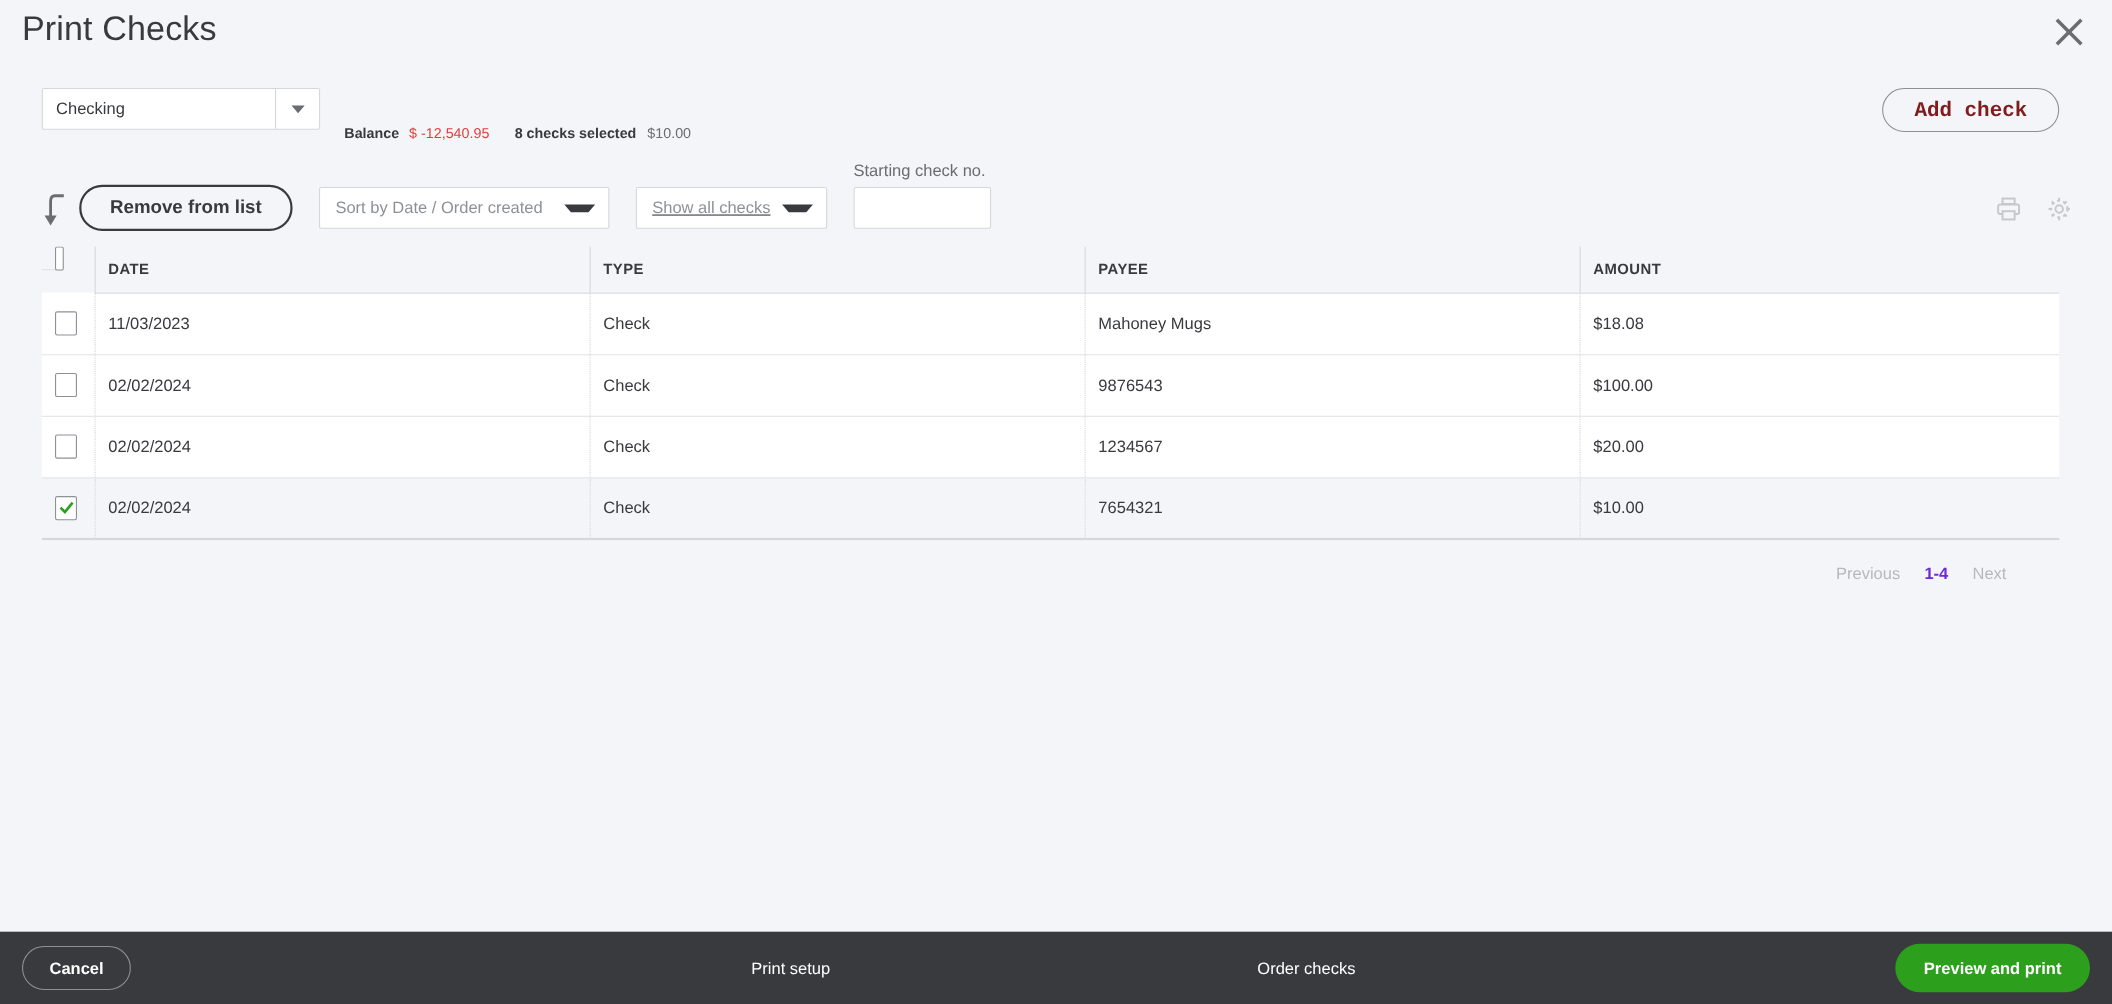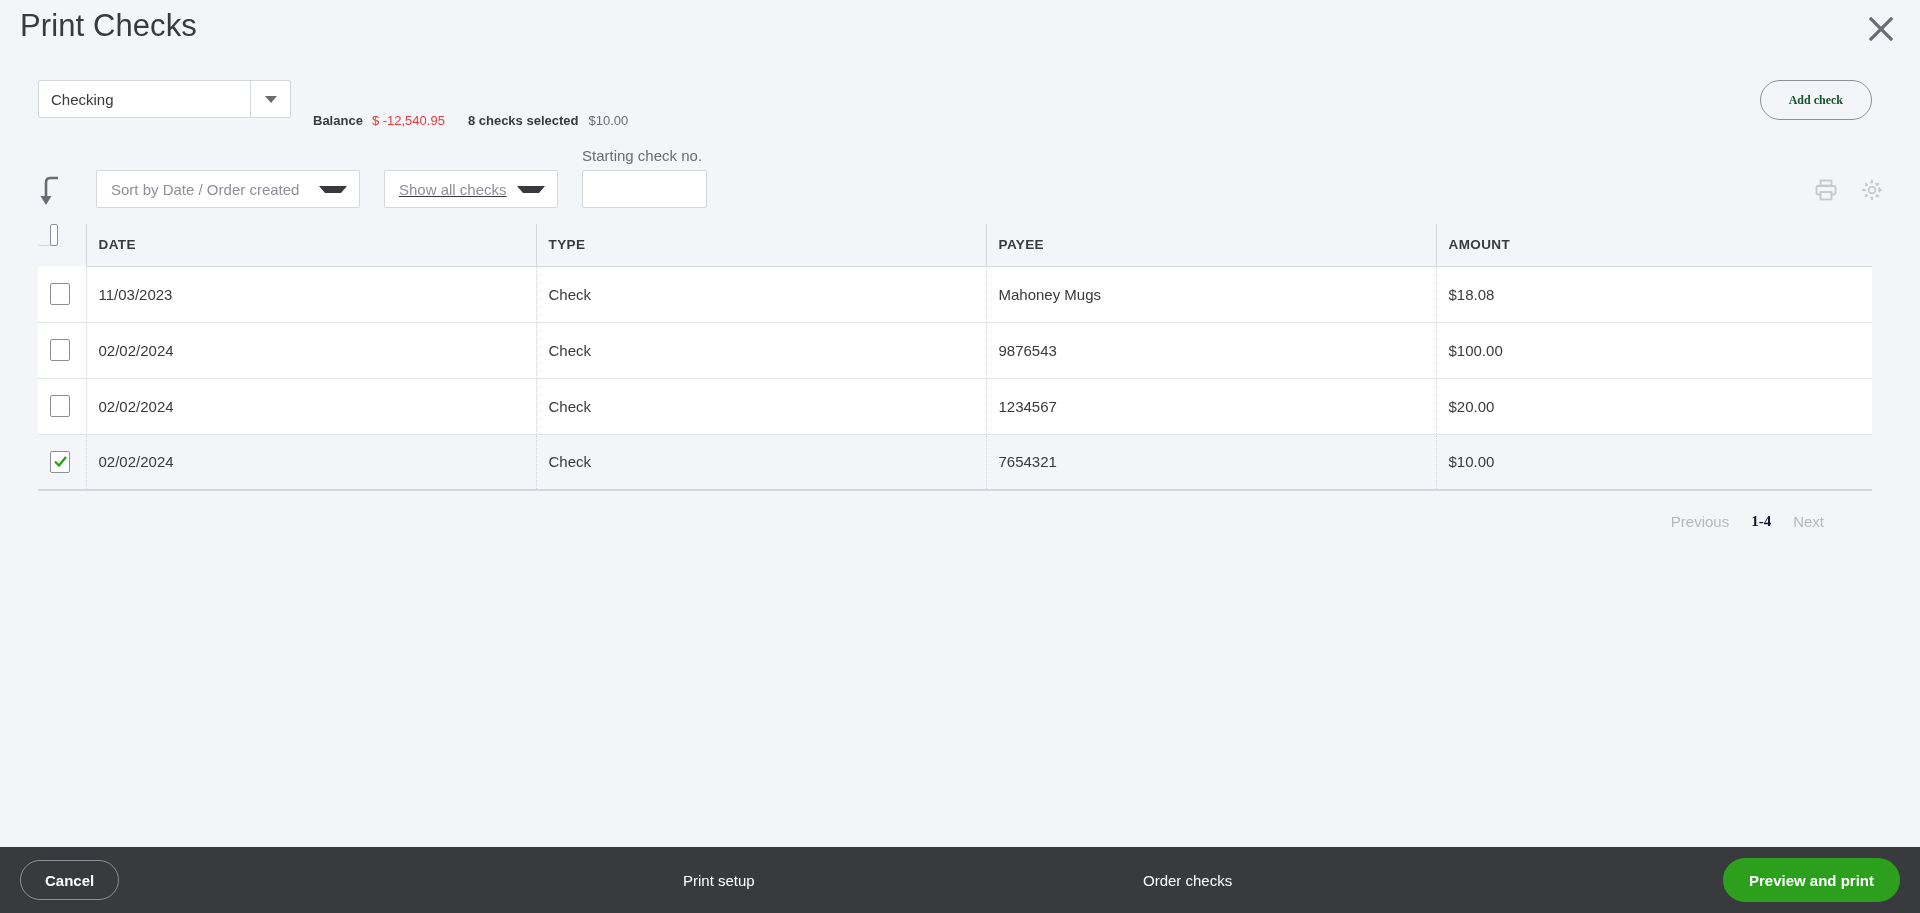--- a/index.html
+++ b/index.html
@@ -105,24 +105,24 @@
 
   .add-check-btn {
     position: absolute;
     right: 48px;
     top: 14px;
     height: 40px;
     padding: 0 28px;
     border: 1px solid #8d9096;
     border-radius: 20px;
     background: #f4f5f8;
-    font-family: Liberation Serif, serif;
-    font-size: 12px;
+    font-family: Liberation Mono, monospace;
+    font-size: 19px;
     font-weight: 700;
-    color: #14532d;
+    color: #7f1d1d;
     cursor: pointer;
   }
 
   
   .toolbar {
     position: relative;
     height: 92px;
     flex: 0 0 92px;
     padding-left: 38px;
     display: flex;
@@ -270,21 +270,21 @@
 
   
   .pagination {
     padding: 22px 48px 0 0;
     display: flex;
     justify-content: flex-end;
     gap: 22px;
     font-size: 15px;
   }
   .pg-prev, .pg-next { color: #b6b8bd; cursor: pointer; }
-  .pg-range { color: #0f172a; font-weight: 700; font-family: Liberation Serif, serif; }
+  .pg-range { color: #6d28d9; font-weight: 700; }
 
   .spacer { flex: 1 1 auto; }
 
   
   .footer {
     flex: 0 0 66px;
     height: 66px;
     background: #393a3d;
     position: relative;
     display: flex;
@@ -359,20 +359,21 @@
 
     <button class="add-check-btn">Add check</button>
   </div>
 
   <div class="toolbar">
     <svg class="bent-arrow-icon" viewBox="0 0 28 36">
       <path d="M20 6 L12 6 Q8 6 8 11 L8 26" fill="none" stroke="#6b6c72" stroke-width="2.6"></path>
       <path d="M8 33 L2.5 24 L13.5 24 Z" fill="#6b6c72"></path>
     </svg>
 
+    <button class="remove-btn">Remove from list</button>
 
     <div class="select-box sort-select">
       <span class="sel-text">Sort by Date / Order created</span>
       <span class="caret-sm"></span>
     </div>
 
     <div class="select-box show-select">
       <span class="sel-text">Show all checks</span>
       <span class="caret-sm"></span>
     </div>

